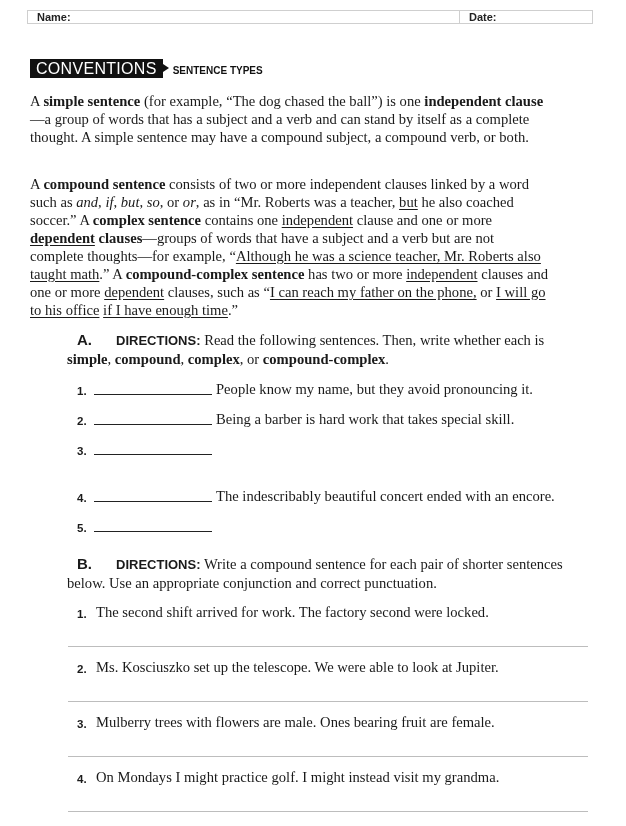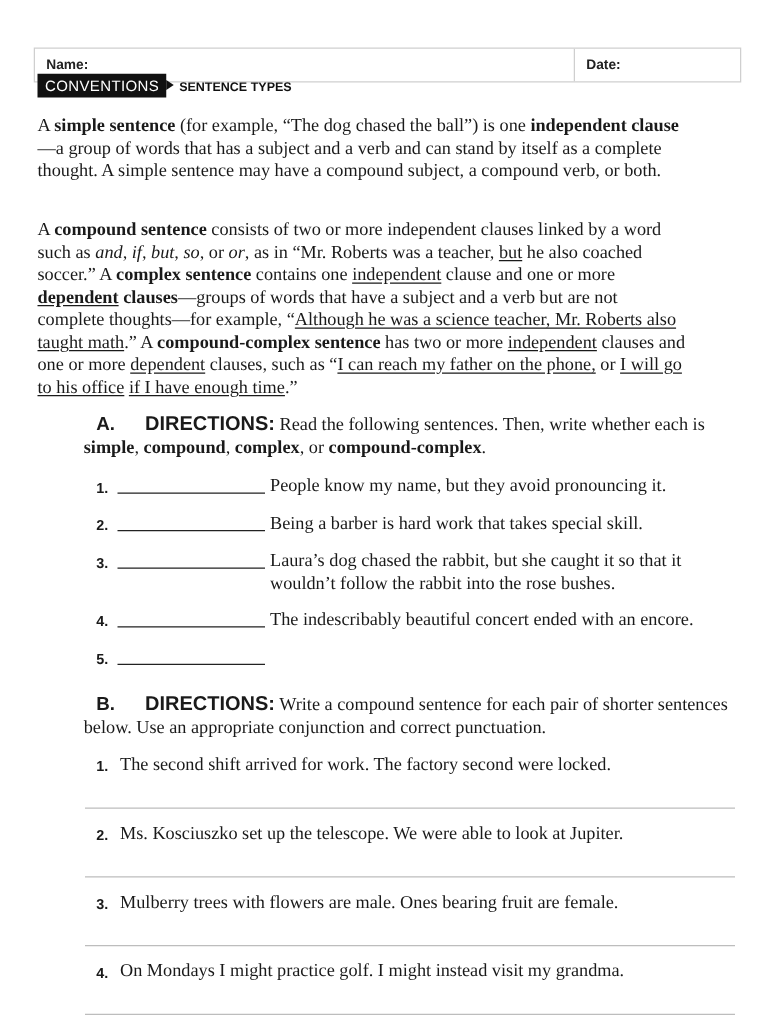--- a/index.html
+++ b/index.html
@@ -1,34 +1,34 @@
 <!DOCTYPE html>
 <html><head>
   <meta charset="utf-8">
   <style>
     html, body { margin: 0; padding: 0; background: #ffffff; }
     body {
       width: 626px; height: 826px; position: relative; overflow: hidden;
       font-family: "Liberation Serif", serif; color: #1a1a1a;
     }
     .header-box {
-      position: absolute; left: 27px; top: 10px; width: 566px; height: 28px;
-      border: 1.5px solid #cfcfcf; box-sizing: border-box; display: flex; margin-top: 28px;
+      position: absolute; left: 27px; top: 10px; width: 566px; height: 14px;
+      border: 1.5px solid #cfcfcf; box-sizing: border-box; display: flex;
     }
     .header-box .cell {
       font-family: "Liberation Sans", sans-serif; font-weight: bold; font-size: 11px;
       color: #222; display: flex; align-items: center; padding-left: 9px; box-sizing: border-box;
     }
     .cell-name { width: 432px; border-right: 1.5px solid #cfcfcf; }
     .cell-date { flex: 1; }
 
     .title-row { position: absolute; left: 30px; top: 59px; display: flex; align-items: center; }
     .badge {
       position: relative; background: #111; color: #fff; height: 19px;
-      font-family: "Liberation Sans", sans-serif; font-size: 12px; letter-spacing: 0.3px;
+      font-family: "Liberation Sans", sans-serif; font-size: 16px; letter-spacing: 0.3px;
       display: flex; align-items: center; padding: 0 6px 0 6px; margin-right: 10px;
     }
     .badge::after {
       content: ""; position: absolute; right: -6px; top: 5px;
       border-top: 4.5px solid transparent; border-bottom: 4.5px solid transparent;
       border-left: 6px solid #111;
     }
     .title {
       font-family: "Liberation Sans", sans-serif; font-weight: bold; font-size: 10px; color: #111;
       margin-top: 4px;
@@ -40,21 +40,21 @@
     #p1 { top: 92px; }
     #p2 { top: 175px; }
     .u { text-decoration: underline; text-underline-offset: 2px; }
 
     .dir {
       position: absolute; left: 67px; width: 520px; font-size: 14.6px; line-height: 18px;
     }
     #dirA { top: 331px; }
     #dirB { top: 555px; }
     .dir .letter { font-family: "Liberation Sans", sans-serif; font-weight: bold; font-size: 15px; margin-left: 10px; margin-right: 24px; }
-    .dir .dlabel { font-family: "Liberation Sans", sans-serif; font-weight: bold; font-size: 16px; text-align: right; }
+    .dir .dlabel { font-family: "Liberation Sans", sans-serif; font-weight: bold; font-size: 13px; text-align: right; }
 
     .item-a { position: absolute; left: 77px; width: 520px; display: flex; font-size: 14.6px; line-height: 18px; }
     .item-a .num { font-family: "Liberation Sans", sans-serif; font-weight: bold; font-size: 11.5px; width: 17px; padding-top: 2px; }
     .item-a .blank { width: 118px; height: 14px; border-bottom: 1px solid #222; margin-right: 4px; }
     .item-a .text { width: 375px; }
 
     .item-b { position: absolute; left: 77px; display: flex; font-size: 14.6px; line-height: 18px; }
     .item-b .num { font-family: "Liberation Sans", sans-serif; font-weight: bold; font-size: 11.5px; width: 19px; padding-top: 2px; }
     .answer-line { position: absolute; left: 68px; width: 520px; height: 0; border-top: 1.5px solid #bdbdbd; }
   </style>
@@ -88,21 +88,20 @@
   <span class="text">People know my name, but they avoid pronouncing it.</span>
 </div>
 <div class="item-a" style="top:410px;">
   <span class="num">2.</span>
   <span class="blank"></span>
   <span class="text">Being a barber is hard work that takes special skill.</span>
 </div>
 <div class="item-a" style="top:440px;">
   <span class="num">3.</span>
   <span class="blank"></span>
-  <span class="text">Laura’s dog chased the rabbit, but she caught it so that it wouldn’t follow the rabbit into the rose bushes.</span>
 </div>
 <div class="item-a" style="top:487px;">
   <span class="num">4.</span>
   <span class="blank"></span>
   <span class="text">The indescribably beautiful concert ended with an encore.</span>
 </div>
 <div class="item-a" style="top:517px;">
   <span class="num">5.</span>
   <span class="blank"></span>
 </div>

